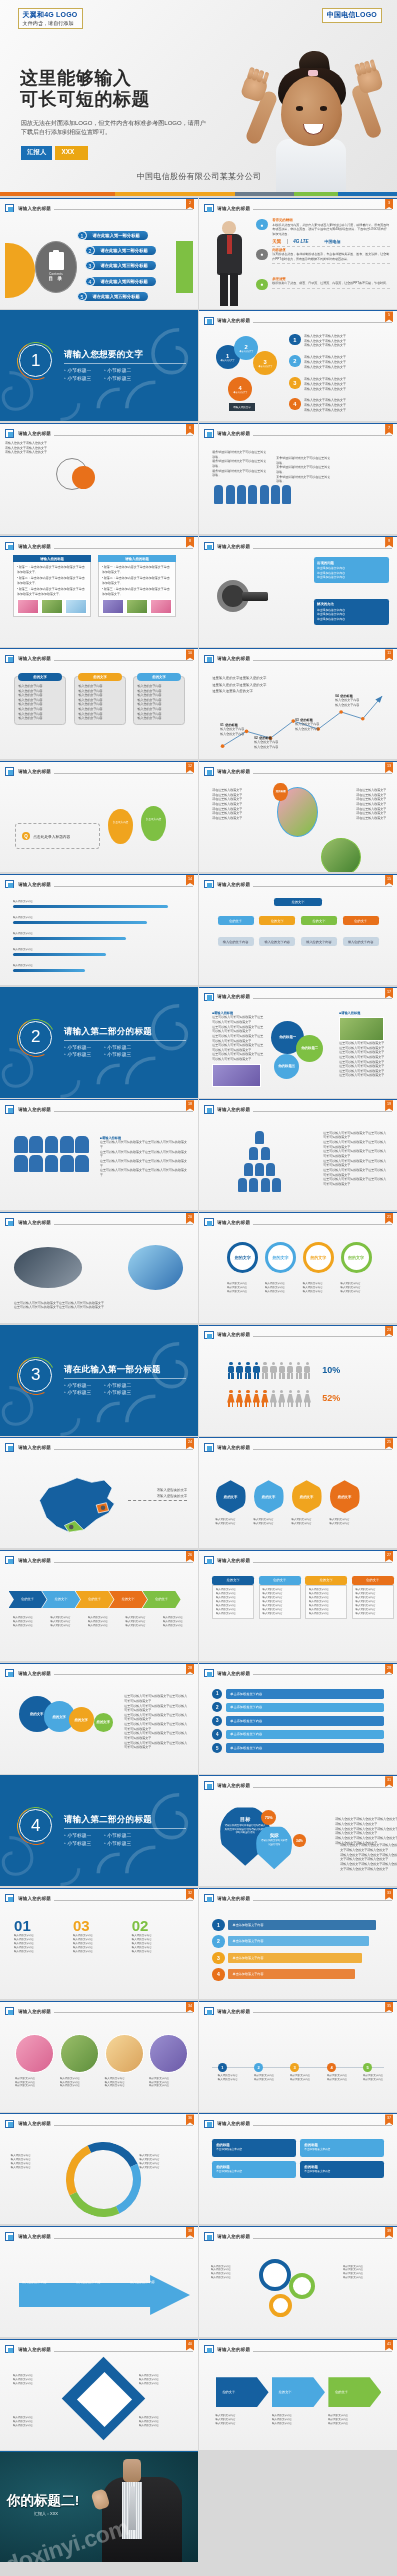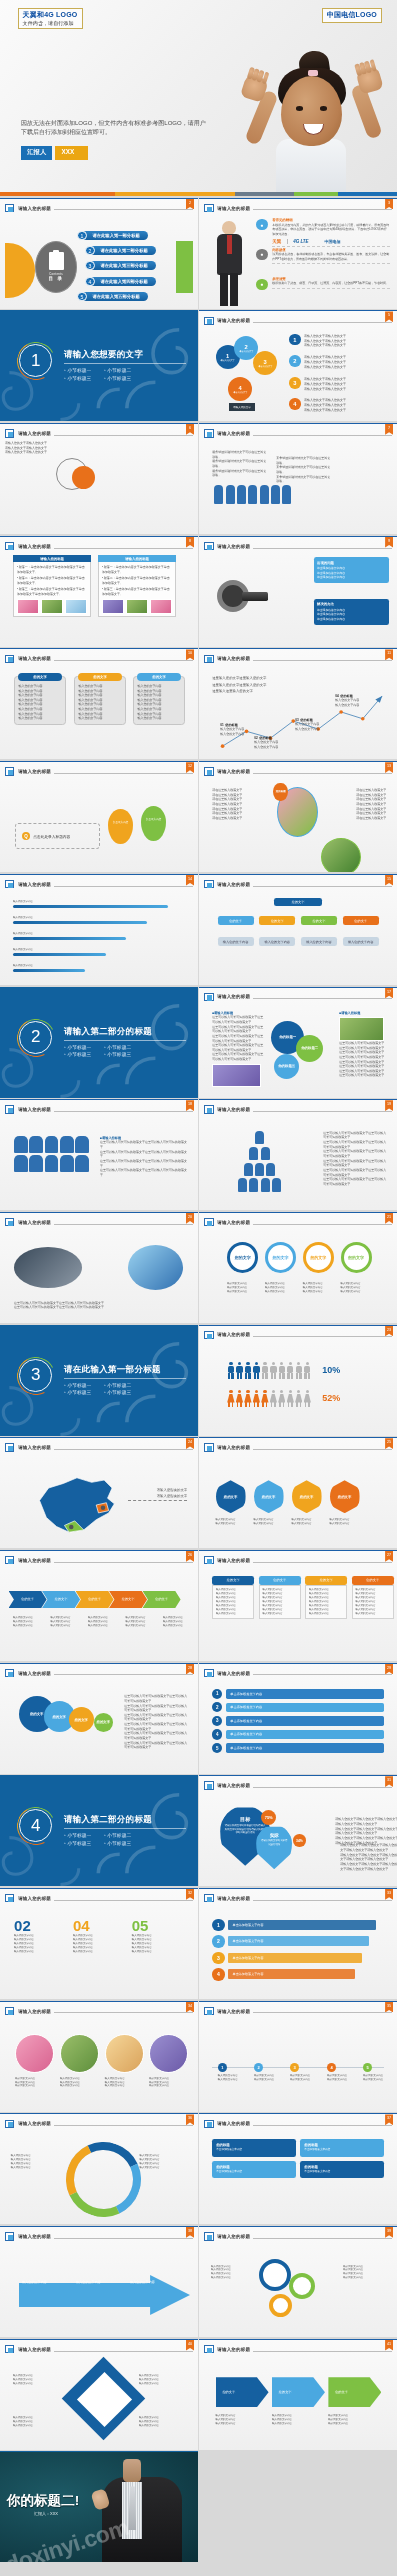--- a/index.html
+++ b/index.html
@@ -186,28 +186,33 @@
 
     <div class="logo-box left">
       <div class="logo-main">天翼和4G LOGO</div>
       <div class="logo-sub">文件内含，请自行添加</div>
     </div>
 
     <div class="logo-box right">
       <div class="logo-main">中国电信LOGO</div>
     </div>
 
+    <div class="cover-title">
+      <div>这里能够输入</div>
+      <div>可长可短的标题</div>
+    </div>
 
     <div class="cover-desc">因故无法在封面添加LOGO，但文件内含有标准参考图LOGO，请用户下载后自行添加到相应位置即可。</div>
 
     <div class="cover-tagrow">
       <span class="tag-blue">汇报人</span>
       <span class="tag-gold">XXX</span>
     </div>
 
+    <div class="cover-company">中国电信股份有限公司某某分公司</div>
 
     <div class="cover-bar">
       <i style="width:29%;background:#e8701a"></i>
       <i style="width:30%;background:#f0a41e"></i>
       <i style="width:15%;background:#6b7c8c"></i>
       <i style="width:11%;background:#7ec043"></i>
       <i style="width:15%;background:#1b6fb5"></i>
     </div>
   </div>
 </div>
@@ -1289,41 +1294,41 @@
     <div class="slide">
         <div class="s-head">
       <span class="ic"></span>
       <span class="t">请输入您的标题</span>
       <span class="rule"></span>
     </div>
     <div class="ribbon">32</div>
         <div class="body-area">
         <div style="position:absolute;left:9px;top:11.4px;display:flex;gap:6.8px">
   <span style="width:52px;display:block">
-     <span style="display:block;color:#1560a0;font-size:15px;font-weight:bold">02</span>
+     <span style="display:block;color:#1560a0;font-size:15px;font-weight:bold">01</span>
      <span style="display:block">
               <div class="ph mini">输入您的文字内容</div>
               <div class="ph mini">输入您的文字内容</div>
               <div class="ph mini">输入您的文字内容</div>
               <div class="ph mini">输入您的文字内容</div>
               <div class="ph mini">输入您的文字内容</div>
             </span>
           </span>
           <span style="width:52px;display:block">
-     <span style="display:block;color:#f0a41e;font-size:15px;font-weight:bold">04</span>
+     <span style="display:block;color:#f0a41e;font-size:15px;font-weight:bold">03</span>
      <span style="display:block">
               <div class="ph mini">输入您的文字内容</div>
               <div class="ph mini">输入您的文字内容</div>
               <div class="ph mini">输入您的文字内容</div>
               <div class="ph mini">输入您的文字内容</div>
               <div class="ph mini">输入您的文字内容</div>
             </span>
           </span>
           <span style="width:52px;display:block">
-     <span style="display:block;color:#7ec043;font-size:15px;font-weight:bold">05</span>
+     <span style="display:block;color:#7ec043;font-size:15px;font-weight:bold">02</span>
      <span style="display:block">
               <div class="ph mini">输入您的文字内容</div>
               <div class="ph mini">输入您的文字内容</div>
               <div class="ph mini">输入您的文字内容</div>
               <div class="ph mini">输入您的文字内容</div>
               <div class="ph mini">输入您的文字内容</div>
             </span>
           </span>
         </div>
       </div>

